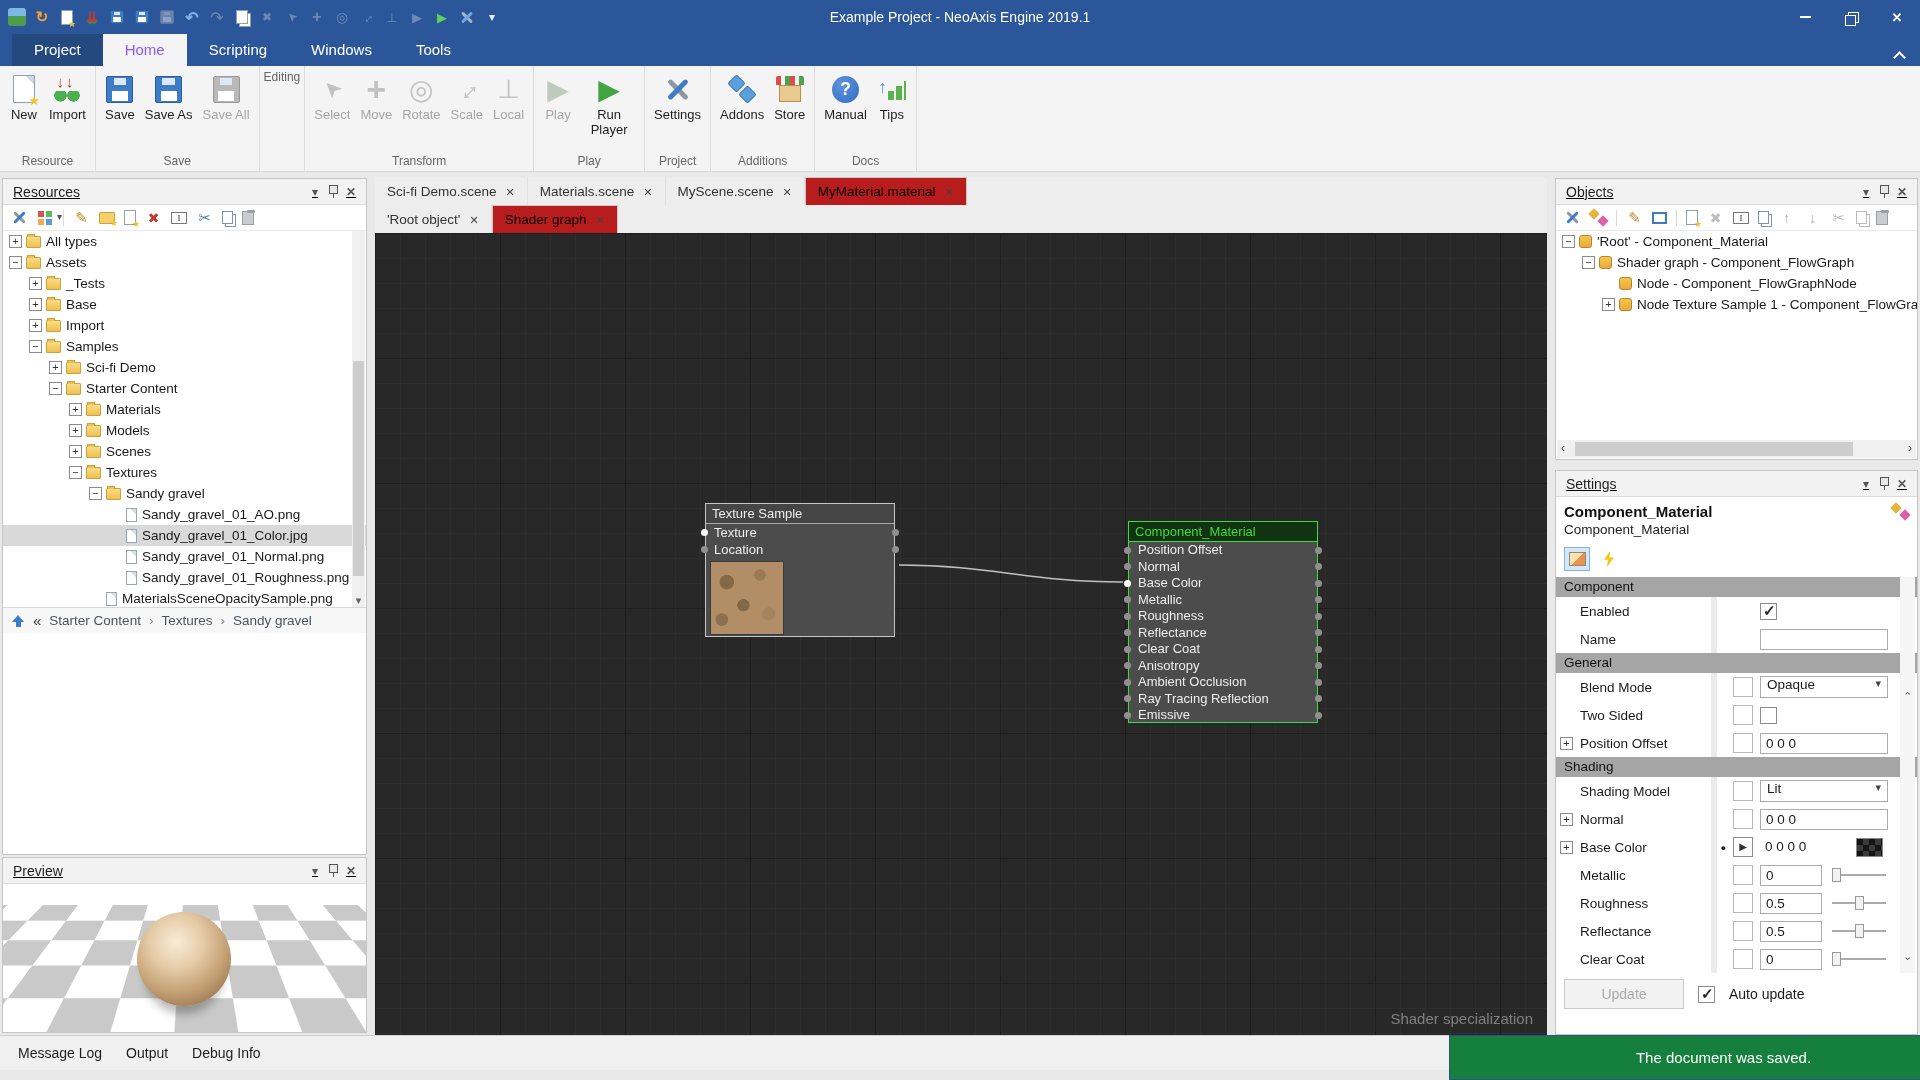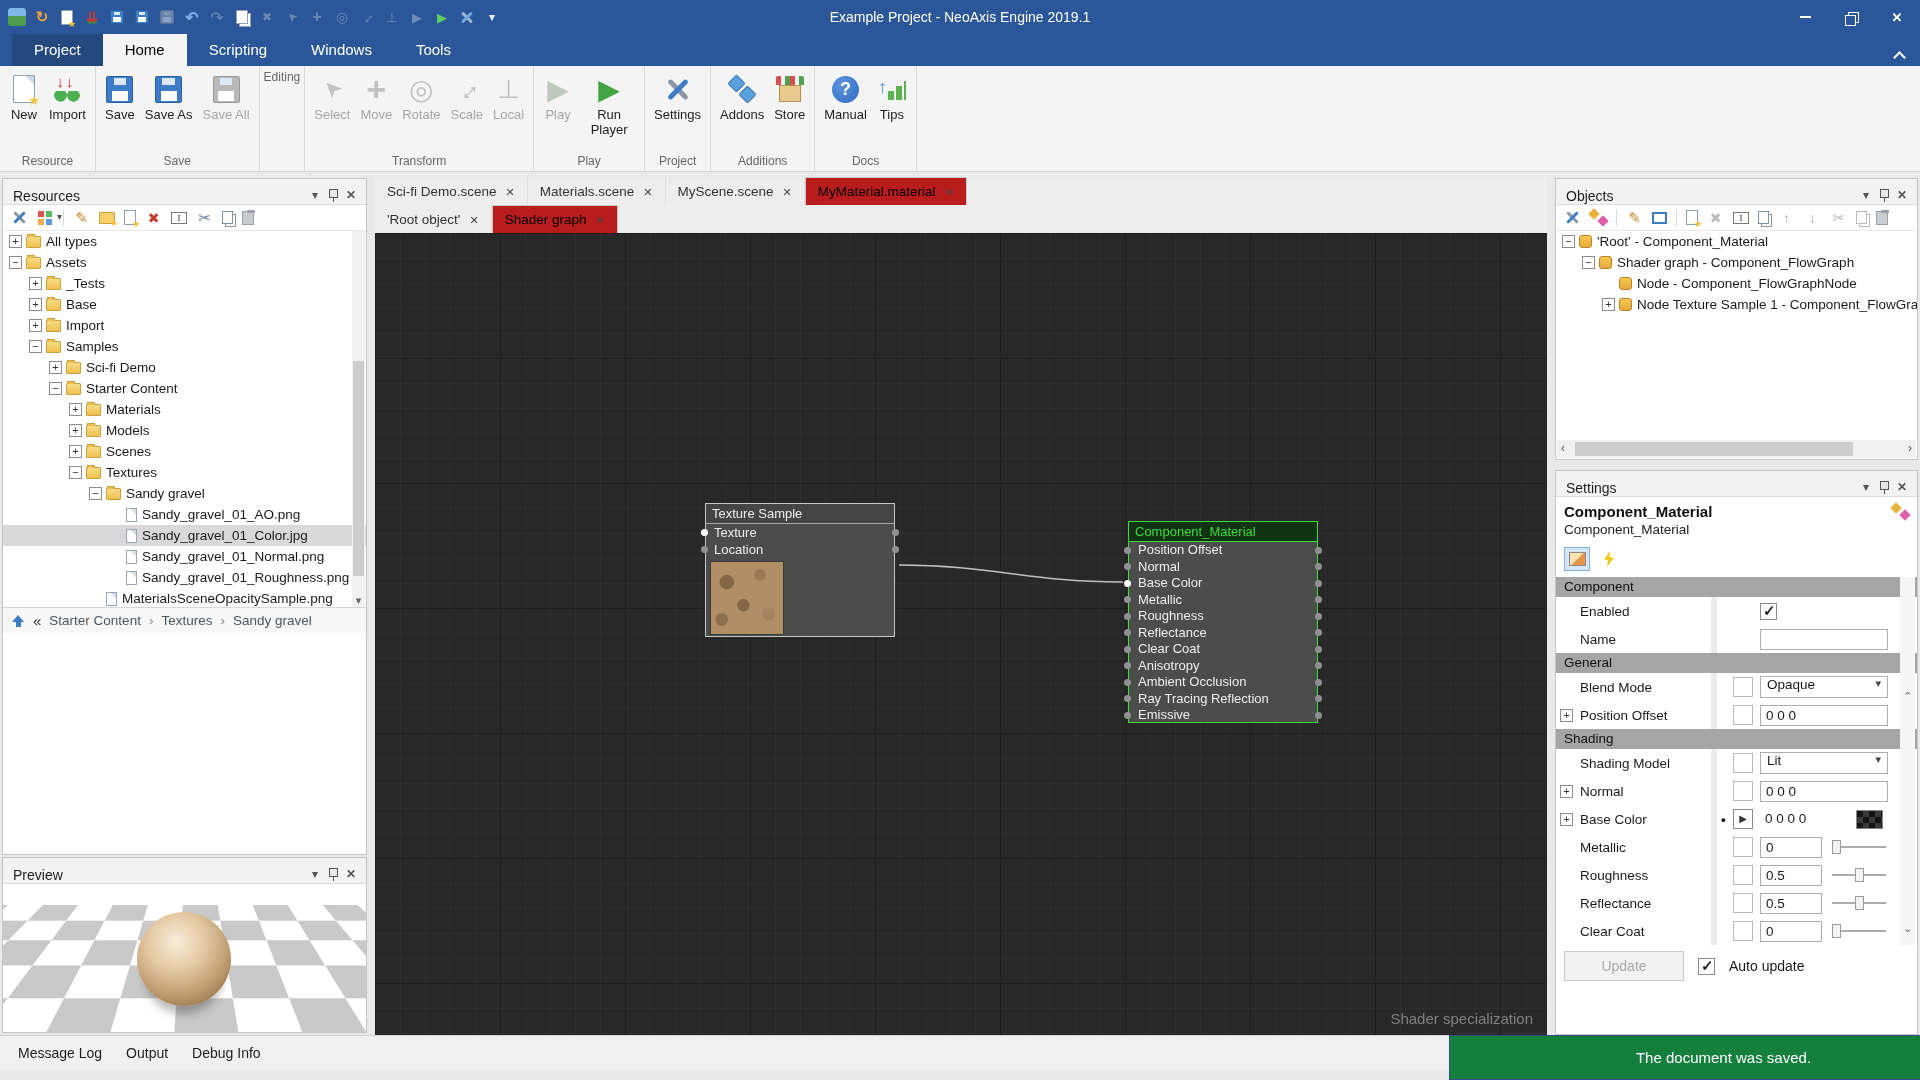--- a/index.html
+++ b/index.html
@@ -44,21 +44,21 @@
   .w-min::before { content:""; width:11px; height:2px; background:#fff; }
   .w-res { position:relative; }
   .w-res::before { content:""; position:absolute; width:9px; height:9px; border:1.5px solid #fff; left:20px; top:12px; background:#2B579A; }
   .w-res::after { content:""; position:absolute; width:9px; height:9px; border:1.5px solid #fff; left:17px; top:15px; background:#2B579A; }
   .w-close::before { content:"✕"; color:#fff; font-size:13px; font-weight:bold; }
 
   
   .menubar { position:absolute; left:0; top:34px; width:1920px; height:32px; background:#2B579A; display:flex; align-items:stretch; padding-left:12px; }
   .mtab { color:#FFF; font-size:15px; padding:0 22px; line-height:32px; }
   .mtab.project { background:#24497F; }
-  .mtab.active { background:#F4F4F4; color:#000000; }
+  .mtab.active { background:#F4F4F4; color:#8b5cf6; }
   .ribbon-collapse { position:absolute; right:16px; bottom:6px; width:10px; height:10px; }
   .ribbon-collapse::before { content:""; position:absolute; left:1px; top:3px; width:7px; height:7px; border-top:2px solid #fff; border-left:2px solid #fff; transform:rotate(45deg); }
 
   
   .ribbon { position:absolute; left:0; top:66px; width:1920px; height:106px; background:#F4F4F4; border-bottom:1px solid #D5D5D5; display:flex; }
   .rgroup { border-right:1px solid #DCDCDC; display:flex; flex-direction:column; padding:3px 4px 0 4px; }
   .rbtns { display:flex; flex:1; align-items:flex-start; }
   .rbtn { display:flex; flex-direction:column; align-items:center; padding:2px 5px; min-width:40px; }
   .ric { height:36px; display:flex; align-items:center; justify-content:center; }
   .rlab { font-size:13px; line-height:15px; color:#1E1E1E; text-align:center; max-width:52px; }
@@ -98,21 +98,21 @@
   .r-store::after { content:""; position:absolute; top:9px; left:3px; right:3px; bottom:0; background:#E8C98E; border:1px solid #B98E4E; }
   .r-manual { width:27px; height:27px; border-radius:50%; background:radial-gradient(circle at 35% 30%, #5E93DC, #2F6CC4); color:#fff; font-weight:bold; font-size:18px; display:flex; align-items:center; justify-content:center; }
   .r-manual::before { content:"?"; }
   .r-tips { position:relative; width:28px; height:28px;
       background-image:linear-gradient(#5BB24E,#5BB24E),linear-gradient(#5BB24E,#5BB24E),linear-gradient(#5BB24E,#5BB24E);
       background-repeat:no-repeat; background-size:6px 9px,6px 14px,6px 19px; background-position:10px 16px,18px 11px,26px 6px; }
   .r-tips::before { content:"↑"; position:absolute; left:0px; top:2px; color:#4A90D9; font-weight:bold; font-size:18px; }
 
   
   .panel { position:absolute; background:#FFF; border:1px solid #C5C5C5; }
-  .phead { height:26px; background:#F2F2F2; border-bottom:1px solid #DCDCDC; display:flex; align-items:flex-end; padding:0 6px 0 10px; }
+  .phead { height:26px; background:#F2F2F2; border-bottom:1px solid #DCDCDC; display:flex; align-items:center; padding:0 6px 0 10px;text-decoration:underline; }
   .ptitle { font-size:14px; color:#1E1E1E; flex:1; }
   .pbtn { width:18px; height:18px; display:flex; align-items:center; justify-content:center; color:#555; font-size:12px; }
   .pb-menu::before { content:"▾"; }
   .pb-pin { flex-direction:column; }
   .pb-pin::before { content:""; width:7px; height:7px; border:1px solid #555; background:#E8E8E8; }
   .pb-pin::after { content:""; width:1px; height:4px; background:#555; }
   .pb-close::before { content:"✕"; font-weight:bold; }
   .ptool { height:26px; display:flex; align-items:center; gap:9px; padding:0 8px; border-bottom:1px solid #EAEAEA; }
   .ti { width:17px; height:17px; display:flex; align-items:center; justify-content:center; font-size:14px; position:relative; }
   .tsep { width:1px; height:16px; background:#D9D9D9; }
@@ -732,20 +732,26 @@
       <div class="srow">General</div>
       <div class="prow">
         <span class="plabel">Blend Mode</span>
           <span class="pdivcol"></span>
         <span class="defb"></span>
         <span class="dd">
             <span>Opaque</span>
           </span>
       </div>
       <div class="prow">
+        <span class="plabel">Two Sided</span>
+          <span class="pdivcol"></span>
+        <span class="defb"></span>
+        <span class="cb"></span>
+      </div>
+      <div class="prow">
         <span class="pexp tg sm plus"></span>
         <span class="plabel">Position Offset</span>
           <span class="pdivcol"></span>
         <span class="defb"></span>
         <span class="tin">0 0 0</span>
       </div>
       <div class="srow">Shading</div>
       <div class="prow">
         <span class="plabel">Shading Model</span>
           <span class="pdivcol"></span>

